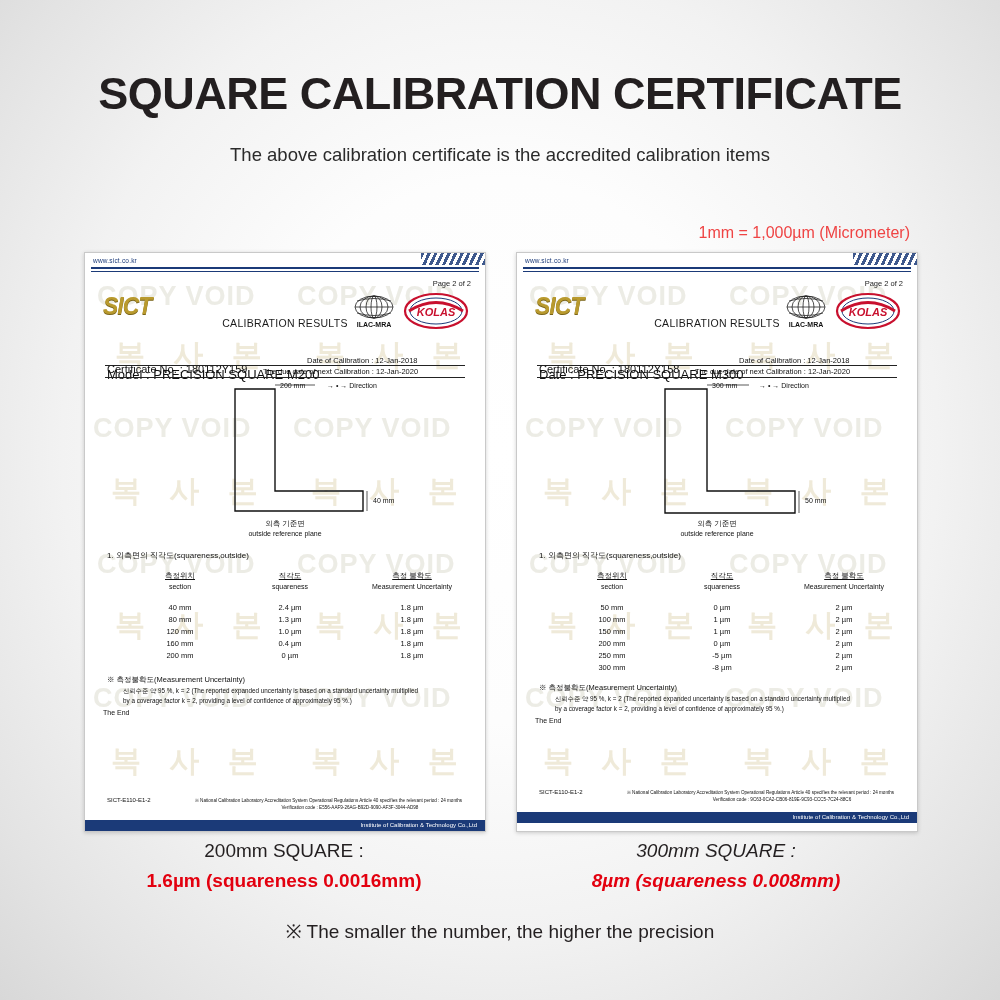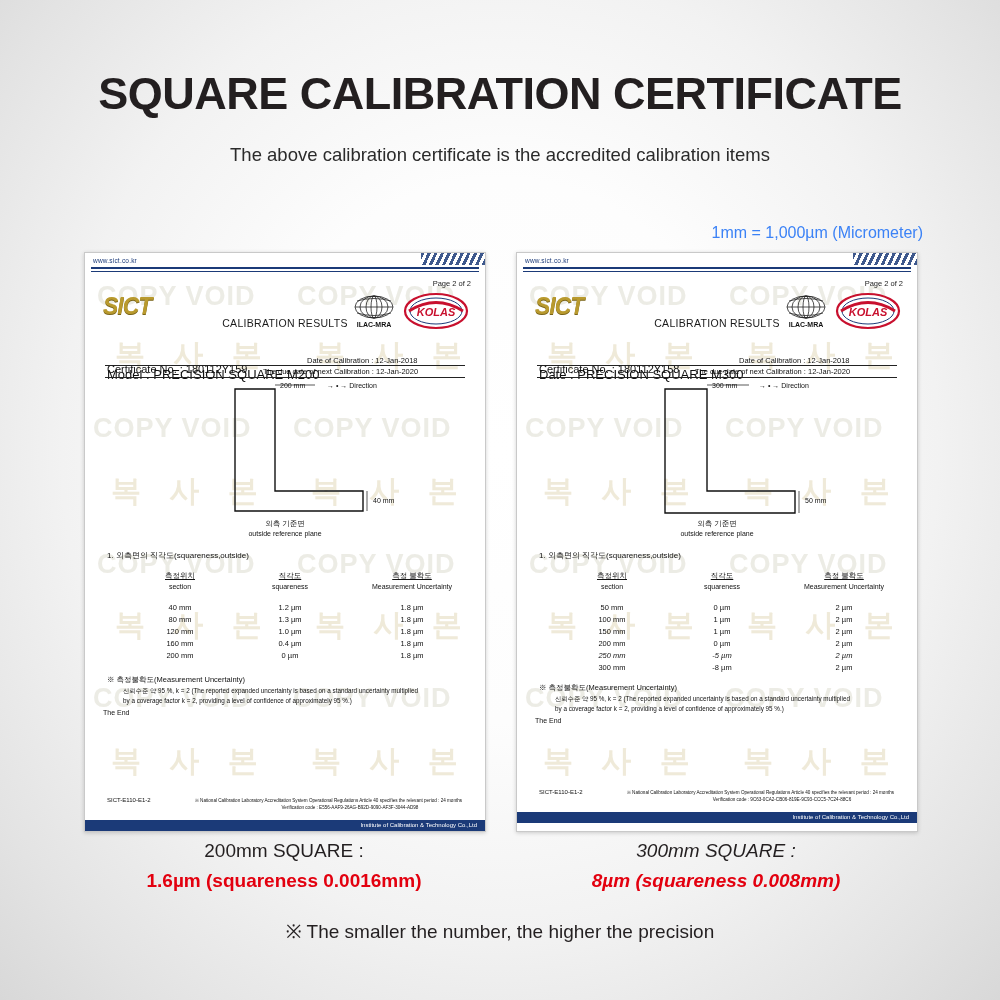--- a/index.html
+++ b/index.html
@@ -18,22 +18,22 @@
     font-size:45px;font-weight:bold;letter-spacing:-0.5px;color:#231f20;
   }
   .sub{
     position:absolute;left:0;width:1000px;text-align:center;
     font-size:18.5px;color:#2b2b2b;
   }
   .sub1{top:144px;}
   .sub2{top:174px;}
 
   .unitnote{
-    position:absolute;top:224px;right:77px;
-    font-size:16px;color:#3b82f6;
+    position:absolute;top:224px;right:90px;
+    font-size:16px;color:#ef4444;
   }
 
   
   .cert{
     position:absolute;top:252px;width:400px;height:578px;
     background:#ffffff;
     border:1px solid #c9c9c9;
     box-shadow:0 1px 4px rgba(0,0,0,.18);
     overflow:hidden;
   }
@@ -220,21 +220,21 @@
     <div class="thead" style="top:318px;left:40px;width:110px;">측정위치</div>
     <div class="thead" style="top:318px;left:150px;width:110px;">직각도</div>
     <div class="thead" style="top:318px;left:262px;width:130px;">측정 불확도</div>
 
     <div class="tsubhead" style="top:330px;left:40px;width:110px;">section</div>
     <div class="tsubhead" style="top:330px;left:150px;width:110px;">squareness</div>
     <div class="tsubhead" style="top:330px;left:262px;width:130px;">Measurement Uncertainty</div>
 
     <div class="trow" style="top:350px;left:0;width:400px;height:12px;">
       <div style="left:40px;width:110px;">40 mm</div>
-      <div style="left:150px;width:110px;">1.2 µm</div>
+      <div style="left:150px;width:110px;">2.4 µm</div>
       <div style="left:262px;width:130px;">1.8 µm</div>
     </div>
     <div class="trow" style="top:362px;left:0;width:400px;height:12px;">
       <div style="left:40px;width:110px;">80 mm</div>
       <div style="left:150px;width:110px;">1.3 µm</div>
       <div style="left:262px;width:130px;">1.8 µm</div>
     </div>
     <div class="trow" style="top:374px;left:0;width:400px;height:12px;">
       <div style="left:40px;width:110px;">120 mm</div>
       <div style="left:150px;width:110px;">1.0 µm</div>
@@ -355,21 +355,21 @@
     <div class="trow" style="top:374px;left:0;width:400px;height:12px;">
       <div style="left:40px;width:110px;">150 mm</div>
       <div style="left:150px;width:110px;">1 µm</div>
       <div style="left:262px;width:130px;">2 µm</div>
     </div>
     <div class="trow" style="top:386px;left:0;width:400px;height:12px;">
       <div style="left:40px;width:110px;">200 mm</div>
       <div style="left:150px;width:110px;">0 µm</div>
       <div style="left:262px;width:130px;">2 µm</div>
     </div>
-    <div class="trow" style="top:398px;left:0;width:360px;height:12px;font-style:italic;">
+    <div class="trow" style="top:398px;left:0;width:360px;height:12px;">
       <div style="left:40px;width:110px;">250 mm</div>
       <div style="left:150px;width:110px;">-5 µm</div>
       <div style="left:262px;width:130px;">2 µm</div>
     </div>
     <div class="trow" style="top:410px;left:0;width:400px;height:12px;">
       <div style="left:40px;width:110px;">300 mm</div>
       <div style="left:150px;width:110px;">-8 µm</div>
       <div style="left:262px;width:130px;">2 µm</div>
     </div>
 

